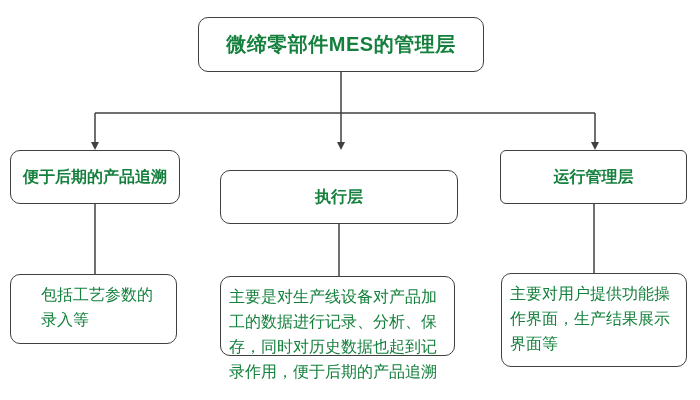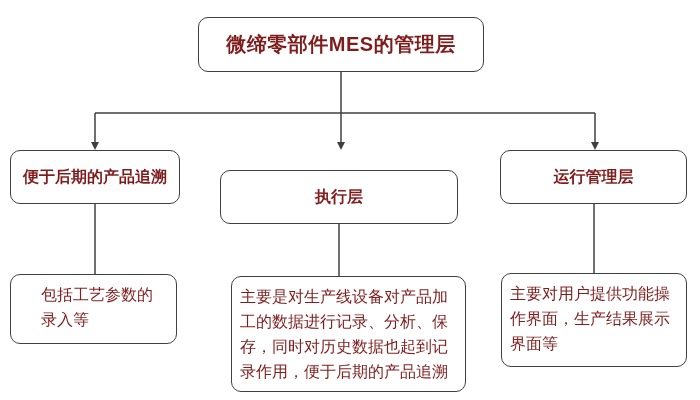--- a/index.html
+++ b/index.html
@@ -22,51 +22,51 @@
     width: 700px;
     height: 400px;
     pointer-events: none;
   }
   .node {
     position: absolute;
     box-sizing: border-box;
     background: #ffffff;
     border: 1.5px solid #404040;
     border-radius: 10px;
-    color: #7f1d1d;
+    color: #15803d;
   }
   .node.centered {
     display: flex;
     align-items: center;
     justify-content: center;
     text-align: center;
   }
   .root-node {
     left: 198px; top: 17px; width: 286px; height: 55px;
     font-size: 20px;
     font-weight: bold;
     letter-spacing: 0.5px;
   }
   .branch-label {
     font-size: 16px;
     font-weight: bold;
     top: 150px; height: 54px;
   }
   .branch-0 { left: 10px;  width: 170px; }
   .branch-1 { left: 220px; width: 238px; margin-top: 20px; }
-  .branch-2 { left: 500px; width: 187px; }
+  .branch-2 { left: 500px; width: 187px; border-radius: 6px; }
   .leaf-node {
     font-size: 16px;
     font-weight: normal;
     line-height: 25px;
     padding: 7px 8px;
     text-align: left;
   }
   .leaf-0 { left: 10px;  top: 274px; width: 167px; height: 70px; padding-left: 30px;  }
-  .leaf-1 { left: 231px; top: 276px; width: 235px; height: 116px; }
+  .leaf-1 { left: 220px; top: 276px; width: 235px; height: 80px; }
   .leaf-2 { left: 501px; top: 273px; width: 186px; height: 94px;  }
 </style>
 </head>
 <body>
 
 <div class="canvas">
 
   <svg class="connector-layer" width="700" height="400" viewBox="0 0 700 400" stroke="#404040" stroke-width="1.5" fill="none">
 
     <path d="M341,72 V113"></path>

